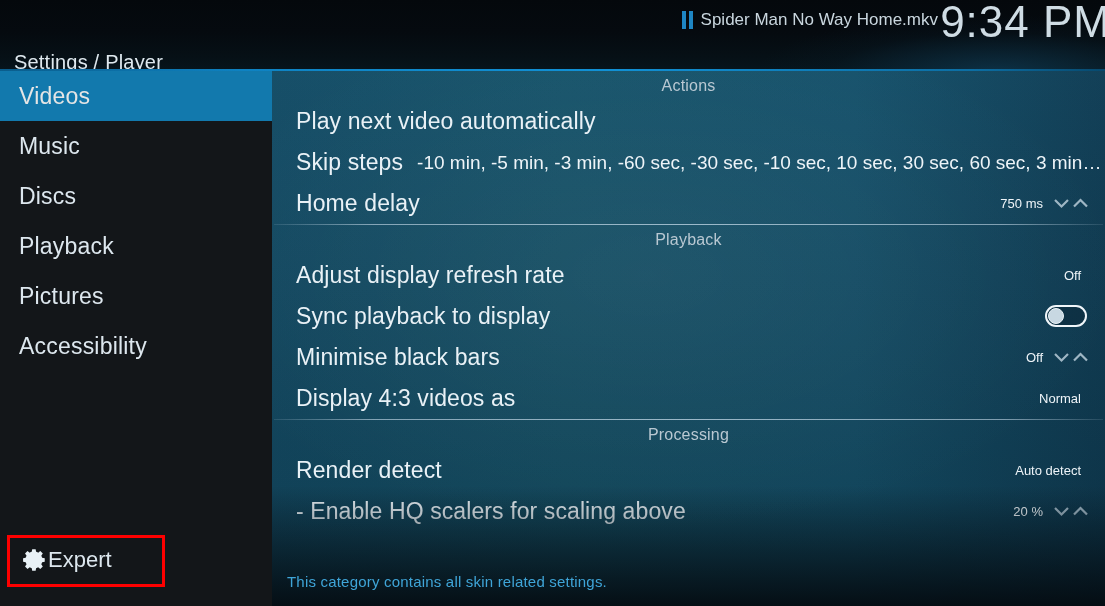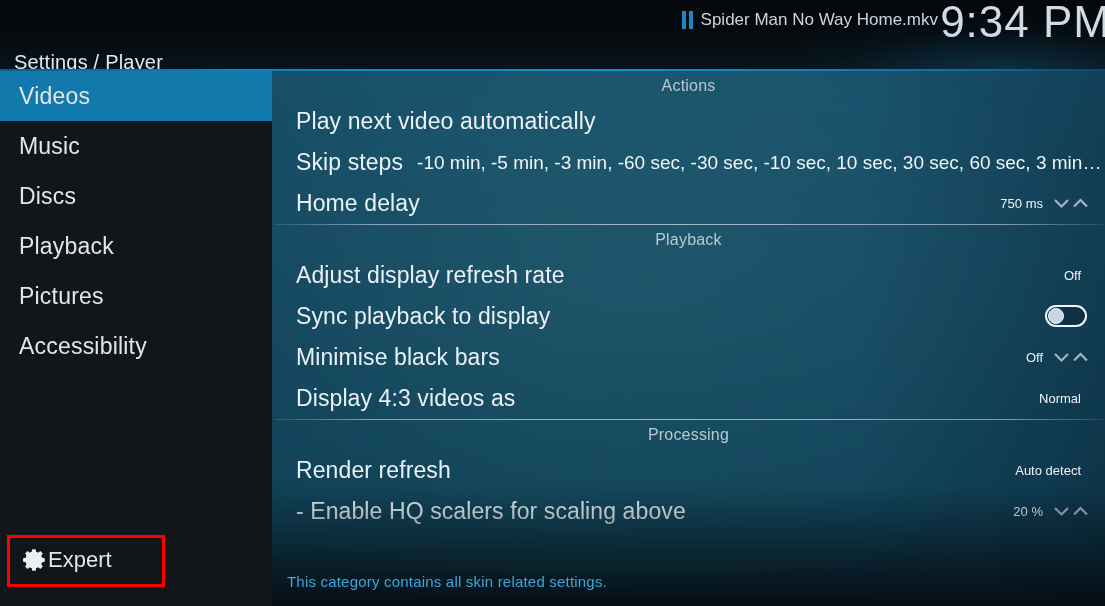--- a/index.html
+++ b/index.html
@@ -254,21 +254,21 @@
       <span class="row-label">Display 4:3 videos as</span>
       <span class="row-value">Normal</span>
     </div>
     <div class="sec-rule"></div>
   </div>
 
   <div class="section">
     <div class="sec-title">Processing</div>
 
     <div class="row">
-      <span class="row-label">Render refresh</span>
+      <span class="row-label">Render detect</span>
       <span class="row-value">Auto detect</span>
     </div>
 
     <div class="row">
       <span class="row-label">- Enable HQ scalers for scaling above</span>
       <span class="row-value with-spin">20 %</span>
       <span class="spinner">
         <svg width="17" height="13" viewBox="0 0 17 13">
           <path d="M2 3 L8.5 9.5 L15 3" fill="none" stroke="#9fb6c4" stroke-width="2.2"></path>
         </svg>

